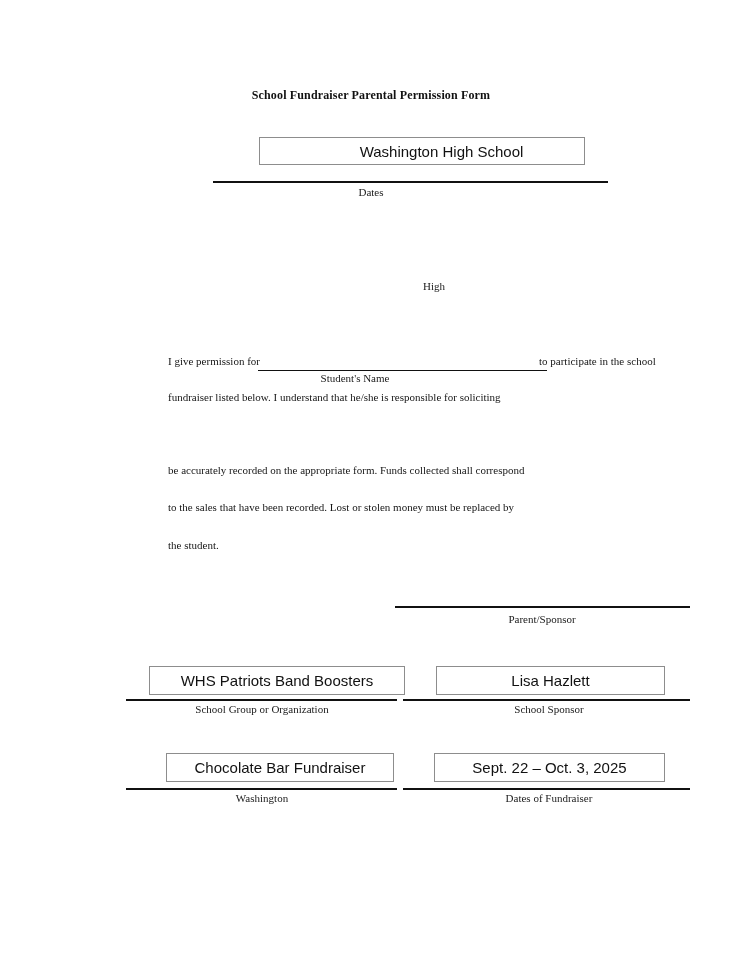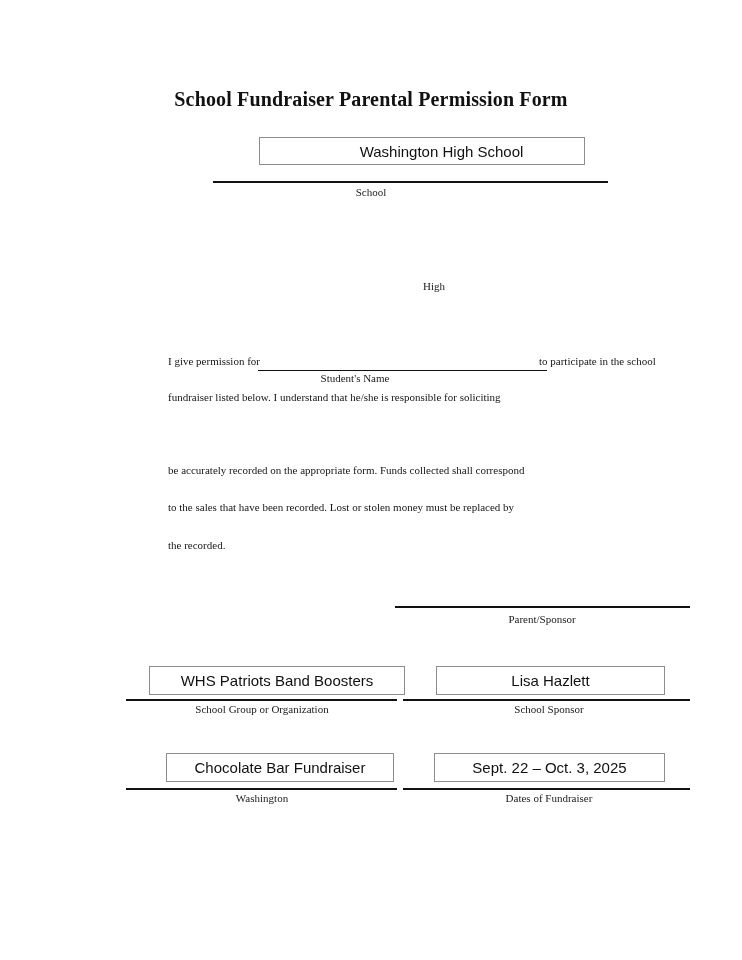--- a/index.html
+++ b/index.html
@@ -35,21 +35,21 @@
     color: #2b2b2b;
     letter-spacing: .1px;
   }
 
   .doc-title {
     position: absolute;
     left: 0;
     top: 88px;
     width: 742px;
     text-align: center;
-    font-size: 20px;
+    font-size: 12px;
     font-weight: bold;
     letter-spacing: .15px;
     color: #111;
   }
 
   
   .value-box {
     position: absolute;
     box-sizing: border-box;
     border: 1px solid #8d8d8d;
@@ -109,33 +109,33 @@
 </head>
 <body>
 
 <div class="page">
 
 
   <div class="doc-title">School Fundraiser Parental Permission Form</div>
 
   <div class="value-box" style="left:259px; top:137px; width:326px; height:28px;padding-left:39px;">Washington High School</div>
   <div class="rule" style="left:213px; top:181px; width:395px;"></div>
-  <div class="caption" style="left:291px; top:186px; width:160px;">School</div>
+  <div class="caption" style="left:291px; top:186px; width:160px;">Dates</div>
 
   <div class="standalone-label" style="left:384px; top:280px; width:100px;">High</div>
 
   <div class="para-line" style="top:355px;">I give permission for</div>
   <div class="rule-thin inline-blank" style="left:258px; top:370px; width:289px;"></div>
   <div class="para-line" style="left:499px; top:355px;">to participate in the school</div>
   <div class="caption" style="left:305px; top:372px; width:100px;">Student's Name</div>
 
   <div class="para-line" style="top:391px;">fundraiser listed below.  I understand that he/she is responsible for soliciting</div>
   <div class="para-line" style="top:464px;">be accurately recorded on the appropriate form.  Funds collected shall correspond</div>
   <div class="para-line" style="top:501px;">to the sales that have been recorded.  Lost or stolen money must be replaced by</div>
-  <div class="para-line" style="top:539px;">the recorded.</div>
+  <div class="para-line" style="top:539px;">the student.</div>
 
   <div class="rule" style="left:395px; top:606px; width:295px;"></div>
   <div class="caption" style="left:462px; top:613px; width:160px;">Parent/Sponsor</div>
 
   <div class="value-box" style="left:149px; top:666px; width:256px; height:29px;">WHS Patriots Band Boosters</div>
   <div class="rule" style="left:126px; top:699px; width:271px;"></div>
   <div class="caption" style="left:182px; top:703px; width:160px;">School Group or Organization</div>
 
   <div class="value-box" style="left:436px; top:666px; width:229px; height:29px;">Lisa Hazlett</div>
   <div class="rule" style="left:403px; top:699px; width:287px;"></div>

